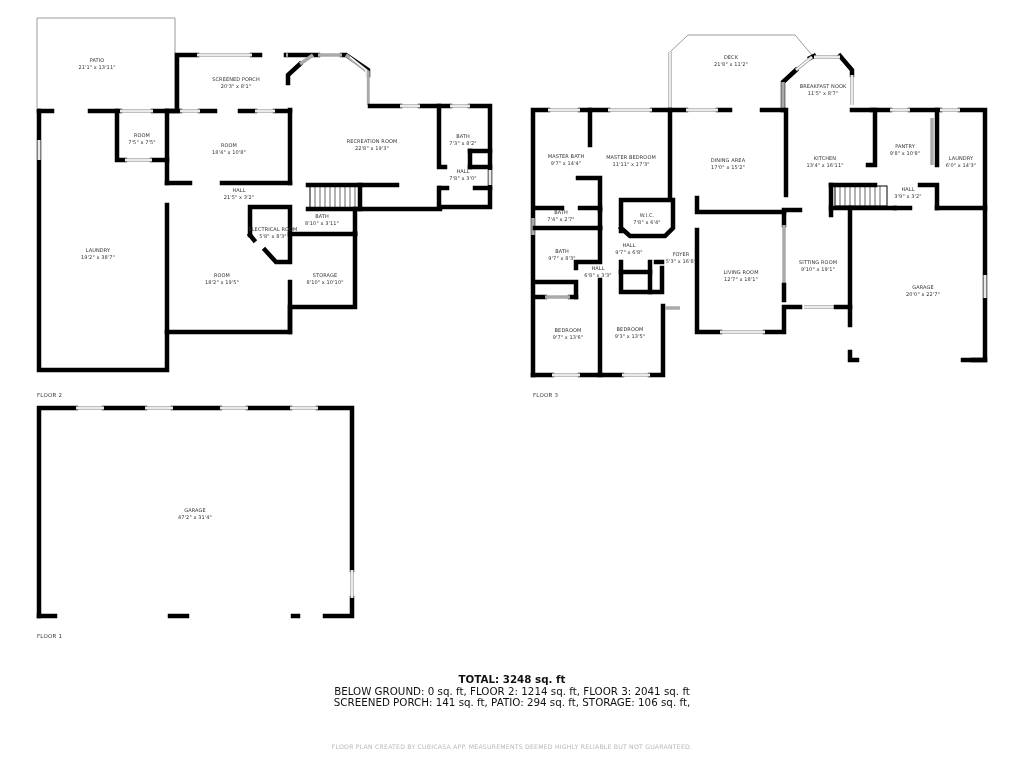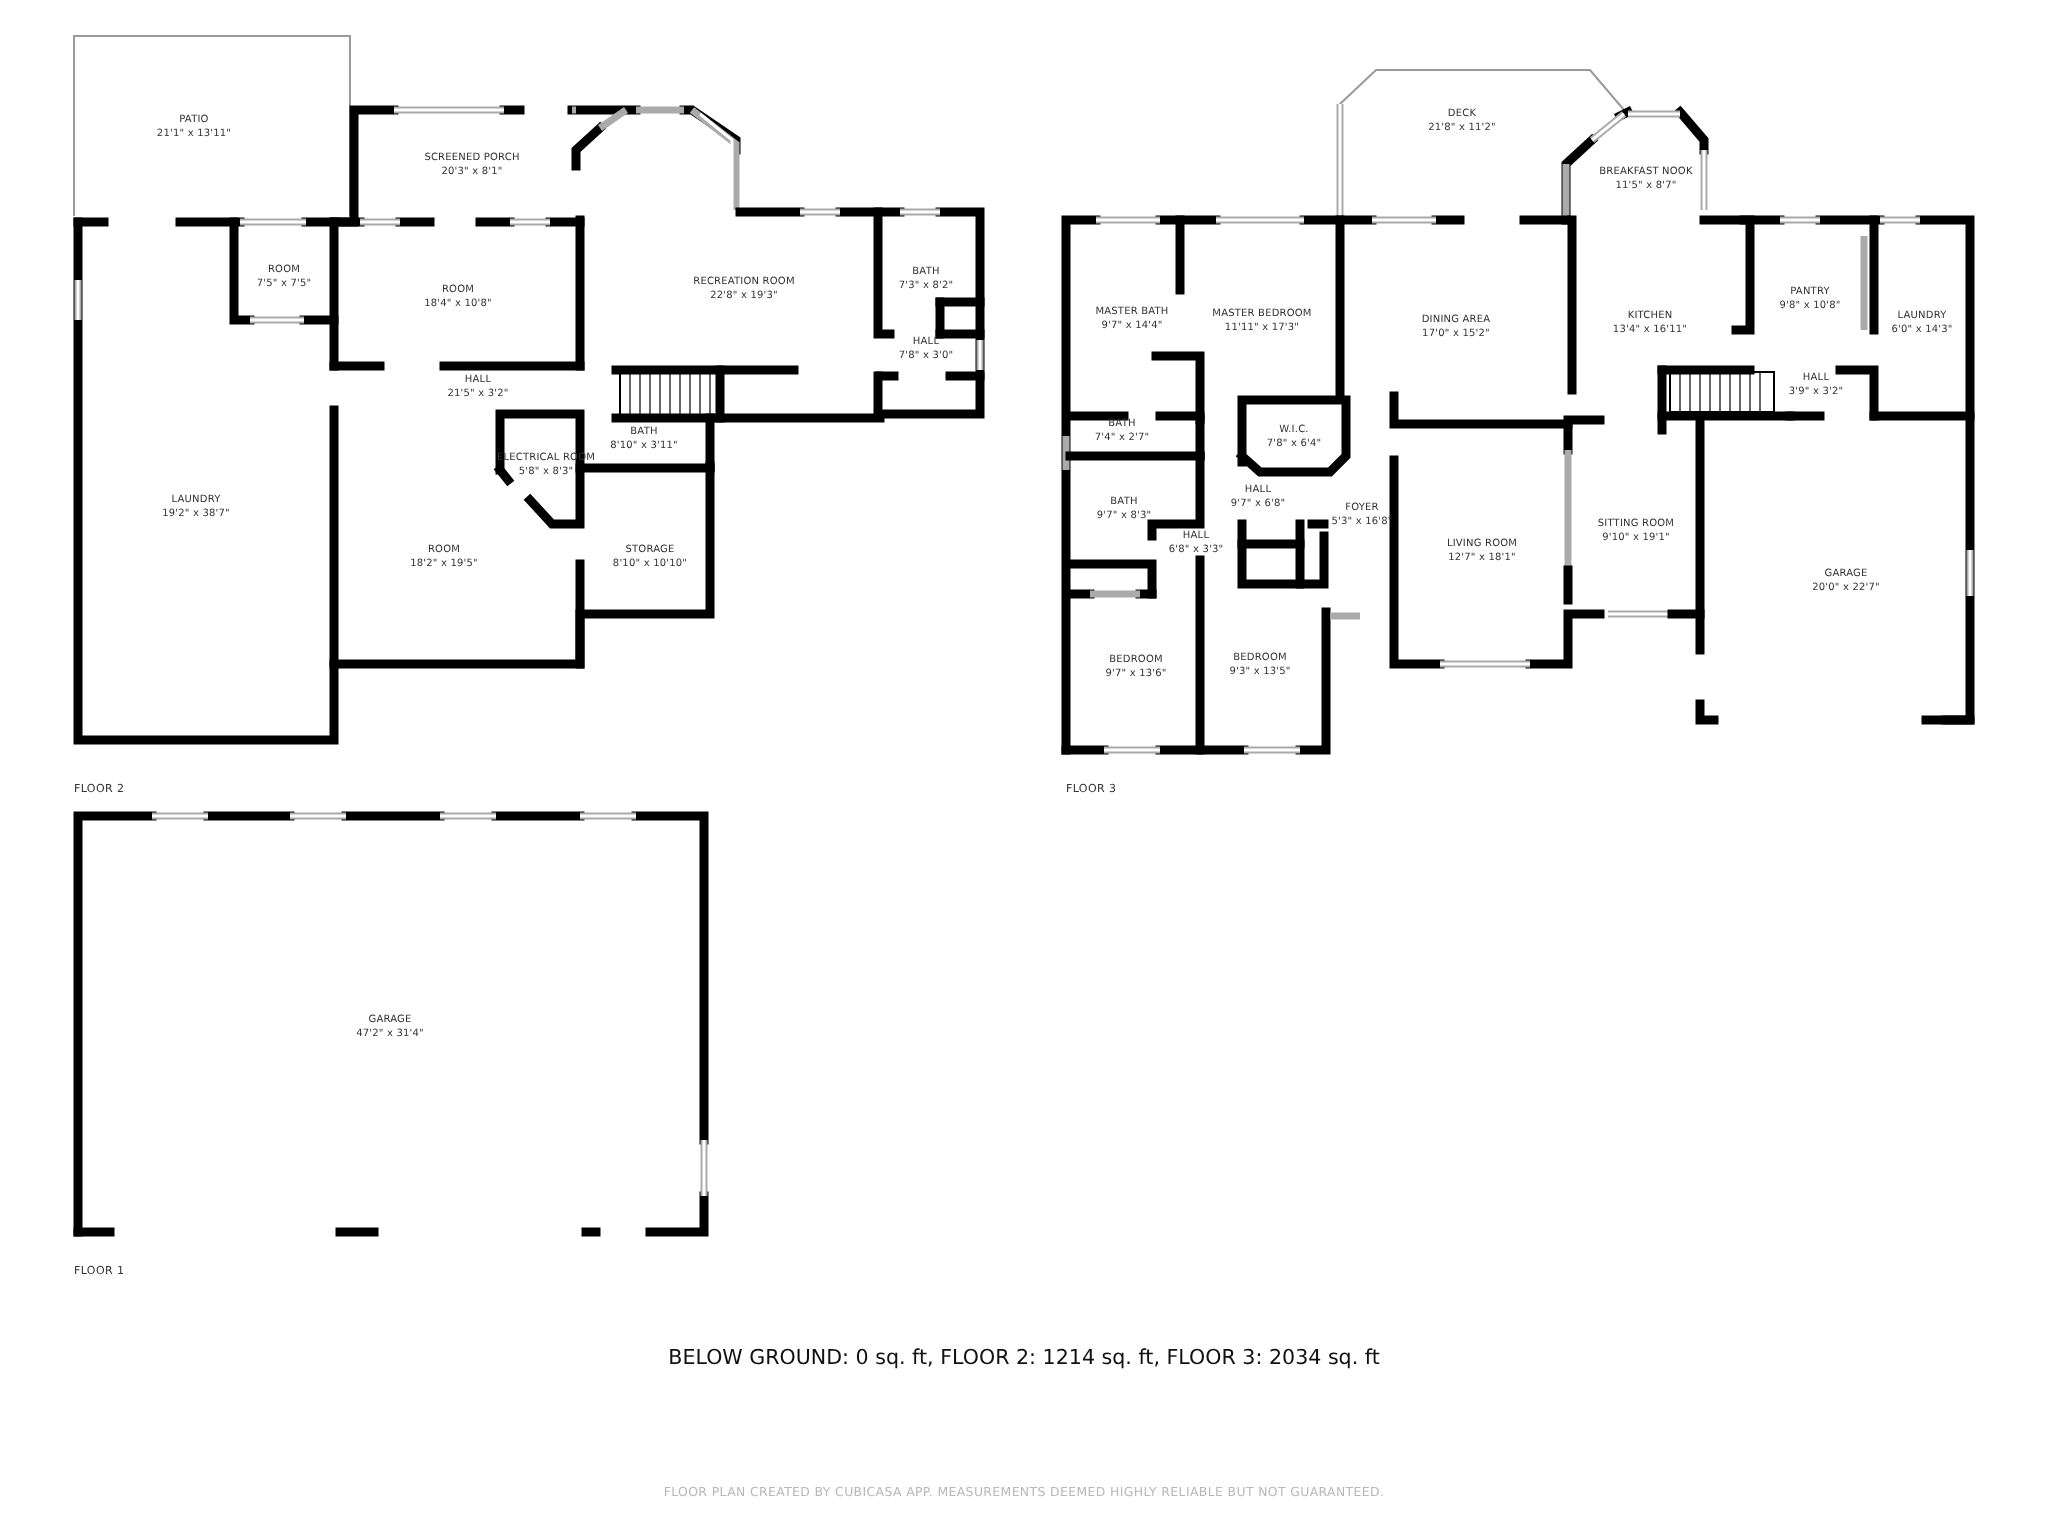--- a/index.html
+++ b/index.html
@@ -378,15 +378,17 @@
     <span class="n">BEDROOM</span>
     <span class="d">9'7" x 13'6"</span>
   </div>
 <div class="room" style="left:630px;top:333px;">
     <span class="n">BEDROOM</span>
     <span class="d">9'3" x 13'5"</span>
   </div>
 <div class="floor-label" style="left:533px;top:392px;">FLOOR 3</div>
 
 <div class="summary">
-  <div>BELOW GROUND: 0 sq. ft, FLOOR 2: 1214 sq. ft, FLOOR 3: 2034 sq. ft</div>
+  <div class="total">TOTAL: 3248 sq. ft</div>
+  <div>BELOW GROUND: 0 sq. ft, FLOOR 2: 1214 sq. ft, FLOOR 3: 2041 sq. ft</div>
+  <div>SCREENED PORCH: 141 sq. ft, PATIO: 294 sq. ft, STORAGE: 106 sq. ft,</div>
 </div>
 <div class="disclaimer">FLOOR PLAN CREATED BY CUBICASA APP. MEASUREMENTS DEEMED HIGHLY RELIABLE BUT NOT GUARANTEED.</div>
 
 </body></html>

